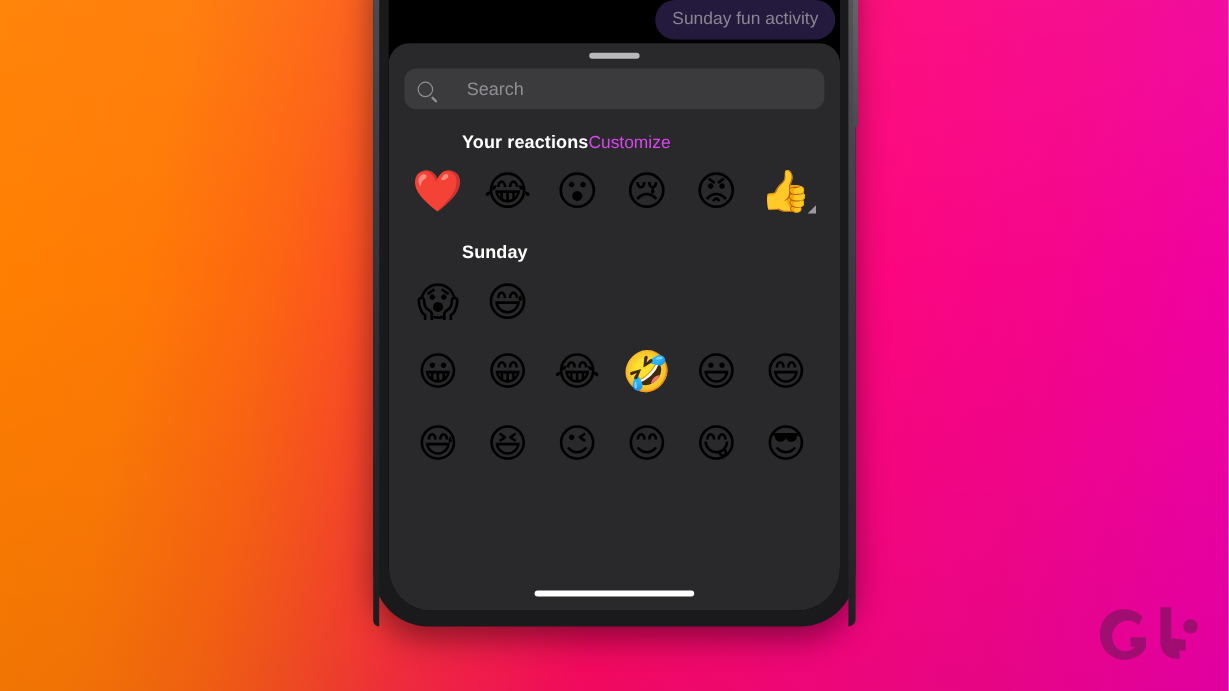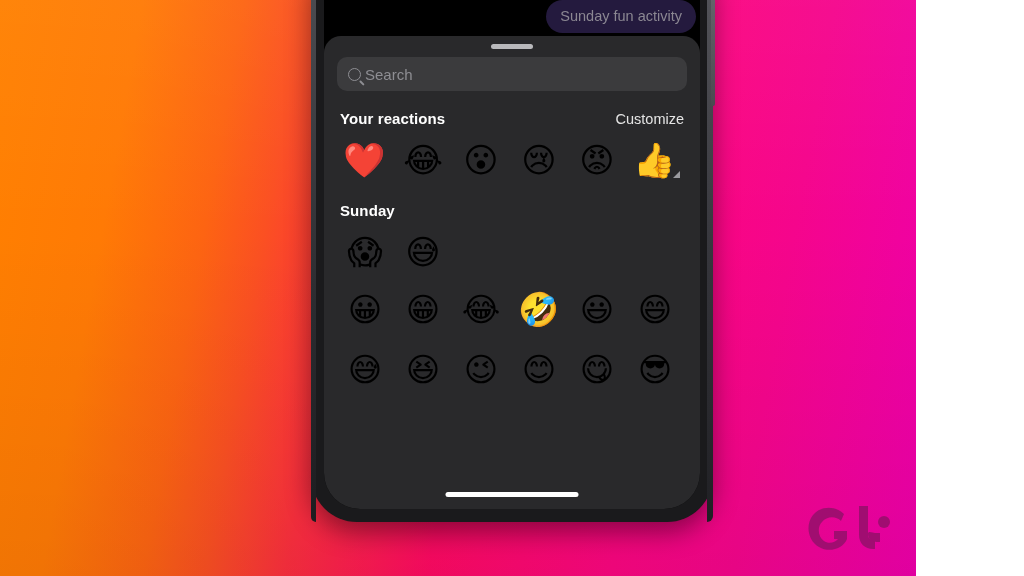--- a/index.html
+++ b/index.html
@@ -7,21 +7,21 @@
 
   html, body {
     width:1024px; height:576px;
     overflow:hidden;
     font-family:"Liberation Sans", sans-serif;
   }
 
   
   #stage {
     position:relative;
-    width:916px; height:576px;
+    width:1024px; height:576px;
     background:linear-gradient(100deg,
         #FF8000 0%,
         #FF7A05 14%,
         #FD6412 24%,
         #FB5022 30%,
         #FC2F3E 38%,
         #FF0A63 52%,
         #FB0680 70%,
         #F5058C 82%,
         #EE00AA 100%);
@@ -94,21 +94,21 @@
   .grabber{
     width:42px; height:5px;
     background:#b9b9bc;
     border-radius:3px;
     margin:8px auto 0;
   }
 
   
   .search-wrap{ padding:8px 13px 0; }
   .search-bar{
-    display:flex; align-items:center; gap:4px;
+    display:flex; align-items:center; gap:28px;
     height:34px;
     background:#3b3b3d;
     border-radius:10px;
     padding:0 11px;
   }
   .mag{
     position:relative; width:13px; height:13px; flex:none;
     border:1.6px solid #8e8e93;
     border-radius:50%;
   }
@@ -117,30 +117,31 @@
     right:-5px; bottom:-4px;
     width:6px; height:1.7px;
     background:#8e8e93;
     transform:rotate(45deg);
     border-radius:1px;
   }
   .search-ph{ color:#8e8e93; font-size:15px; }
 
   
   .section-head{
-    display:flex; align-items:baseline; justify-content:space-between;
+    display:flex; align-items:baseline; justify-content:flex-start;
     padding:0 16px;
     margin-top:19px;
+    margin-left:45px;
   }
   .section-title{
     color:#fff; font-size:15px; font-weight:bold;
     letter-spacing:.1px;
   }
   .customize-link{
-    color:#e5e5e5; font-size:14.5px;
+    color:#d946ef; font-size:14.5px;
     cursor:pointer;
   }
 
   
   .emoji-row{
     display:flex;
     padding:0 12px;
     margin-top:10px;
   }
   .emoji-cell{

